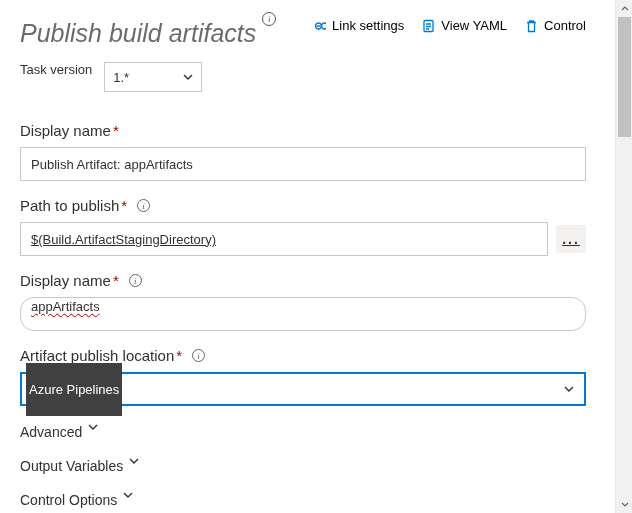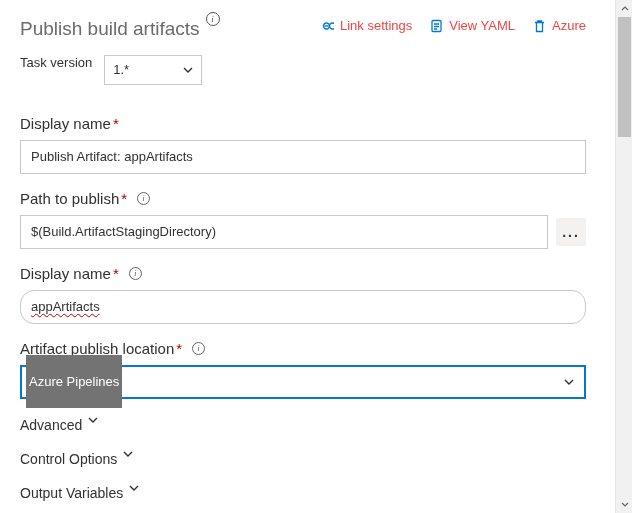--- a/index.html
+++ b/index.html
@@ -22,24 +22,25 @@
       align-items: flex-start;
       justify-content: space-between;
       margin-bottom: 14px;
     }
     .title-wrap {
       display: flex;
       align-items: flex-start;
       gap: 6px;
     }
     .page-title {
-      font-size: 19px;
+      font-size: 25px;
       font-weight: 400;
       color: #6b6b6b;
       line-height: 1.2;
+      font-style: italic;
     }
     .title-info {
       width: 14px;
       height: 14px;
       border: 1px solid #555;
       border-radius: 50%;
       display: inline-flex;
       align-items: center;
       justify-content: center;
       font-size: 9px;
@@ -48,21 +49,21 @@
       color: #555;
       margin-top: -6px;
     }
     .actions {
       display: flex;
       gap: 18px;
       align-items: center;
       font-size: 13px;
     }
     .action-link {
-      color: #ef4444;
+      color: #000000;
       display: inline-flex;
       align-items: center;
       gap: 6px;
       cursor: pointer;
     }
     .action-link .icon {
       display: inline-flex;
       align-items: center;
     }
     .task-version-row {
@@ -129,20 +130,21 @@
       font-size: 13px;
       color: #323130;
       font-family: inherit;
       outline: none;
       background: #fff;
     }
     .input-with-btn {
       display: flex;
       gap: 8px;
       align-items: center;
+      text-decoration: underline;
     }
     .input-with-btn .text-input {
       flex: 1;
     }
     .ellipsis-btn {
       width: 30px;
       height: 28px;
       background: #f3f2f1;
       border: none;
       display: inline-flex;
@@ -164,21 +166,21 @@
       height: 34px;
       border: 2px solid #0078d4;
       display: flex;
       align-items: center;
       justify-content: space-between;
       padding: 0 10px 0 4px;
       cursor: pointer;
       background: #fff;
     }
     .select-focused .sel-text {
-      background: #737373;
+      background: #404040;
       color: #fff;
       padding: 19px 3px;
       font-size: 13px;
     }
     .section-toggle {
       display: flex;
       align-items: flex-start;
       gap: 6px;
       font-size: 14px;
       color: #323130;
@@ -251,21 +253,21 @@
         <span>View YAML</span>
       </span>
       <span class="action-link">
         <span class="icon">
           <svg width="13" height="14" viewBox="0 0 13 14">
               <g fill="none" stroke="#0078d4" stroke-width="1.3">
                 <path d="M2 3.5h9M4.5 3.5V2h4v1.5M3.5 3.5v9h6v-9"></path>
               </g>
             </svg>
         </span>
-        <span>Azure</span>
+        <span>Control</span>
       </span>
     </div>
   </div>
 
   <div class="task-version-row">
     <span class="tv-label">Task version</span>
     <div class="tv-select">
       <span>1.*</span>
       <svg class="chev" viewBox="0 0 10 6">
           <path d="M1 1l4 4 4-4" fill="none" stroke="#323130" stroke-width="1.4"></path>
@@ -295,21 +297,21 @@
     </div>
   </div>
 
   <div class="field">
     <div class="field-label-row">
       <span class="field-label">
         <span>Display name</span><span class="req">*</span>
       </span>
       <span class="info-icon">i</span>
     </div>
-    <div class="text-input" style="display:flex;align-items:center;border-radius:14px;">
+    <div class="text-input" style="display:flex;align-items:flex-end;border-radius:14px;">
       <span class="squiggle">appArtifacts</span>
     </div>
   </div>
 
   <div class="field">
     <div class="field-label-row">
       <span class="field-label">
         <span>Artifact publish location</span><span class="req">*</span>
       </span>
       <span class="info-icon">i</span>
@@ -323,28 +325,28 @@
   </div>
 
   <div class="section-toggle">
     <span>Advanced</span>
     <svg class="chev" viewBox="0 0 10 6" width="10" height="6">
         <path d="M1 1l4 4 4-4" fill="none" stroke="#323130" stroke-width="1.4"></path>
       </svg>
   </div>
 
   <div class="section-toggle">
-    <span>Control Options</span>
+    <span>Output Variables</span>
     <svg class="chev" viewBox="0 0 10 6" width="10" height="6">
         <path d="M1 1l4 4 4-4" fill="none" stroke="#323130" stroke-width="1.4"></path>
       </svg>
   </div>
 
   <div class="section-toggle">
-    <span>Output Variables</span>
+    <span>Control Options</span>
     <svg class="chev" viewBox="0 0 10 6" width="10" height="6">
         <path d="M1 1l4 4 4-4" fill="none" stroke="#323130" stroke-width="1.4"></path>
       </svg>
   </div>
 
 </div>
 
 <div class="scrollbar">
   <div class="scroll-up">
     <svg width="8" height="5" viewBox="0 0 8 5">

